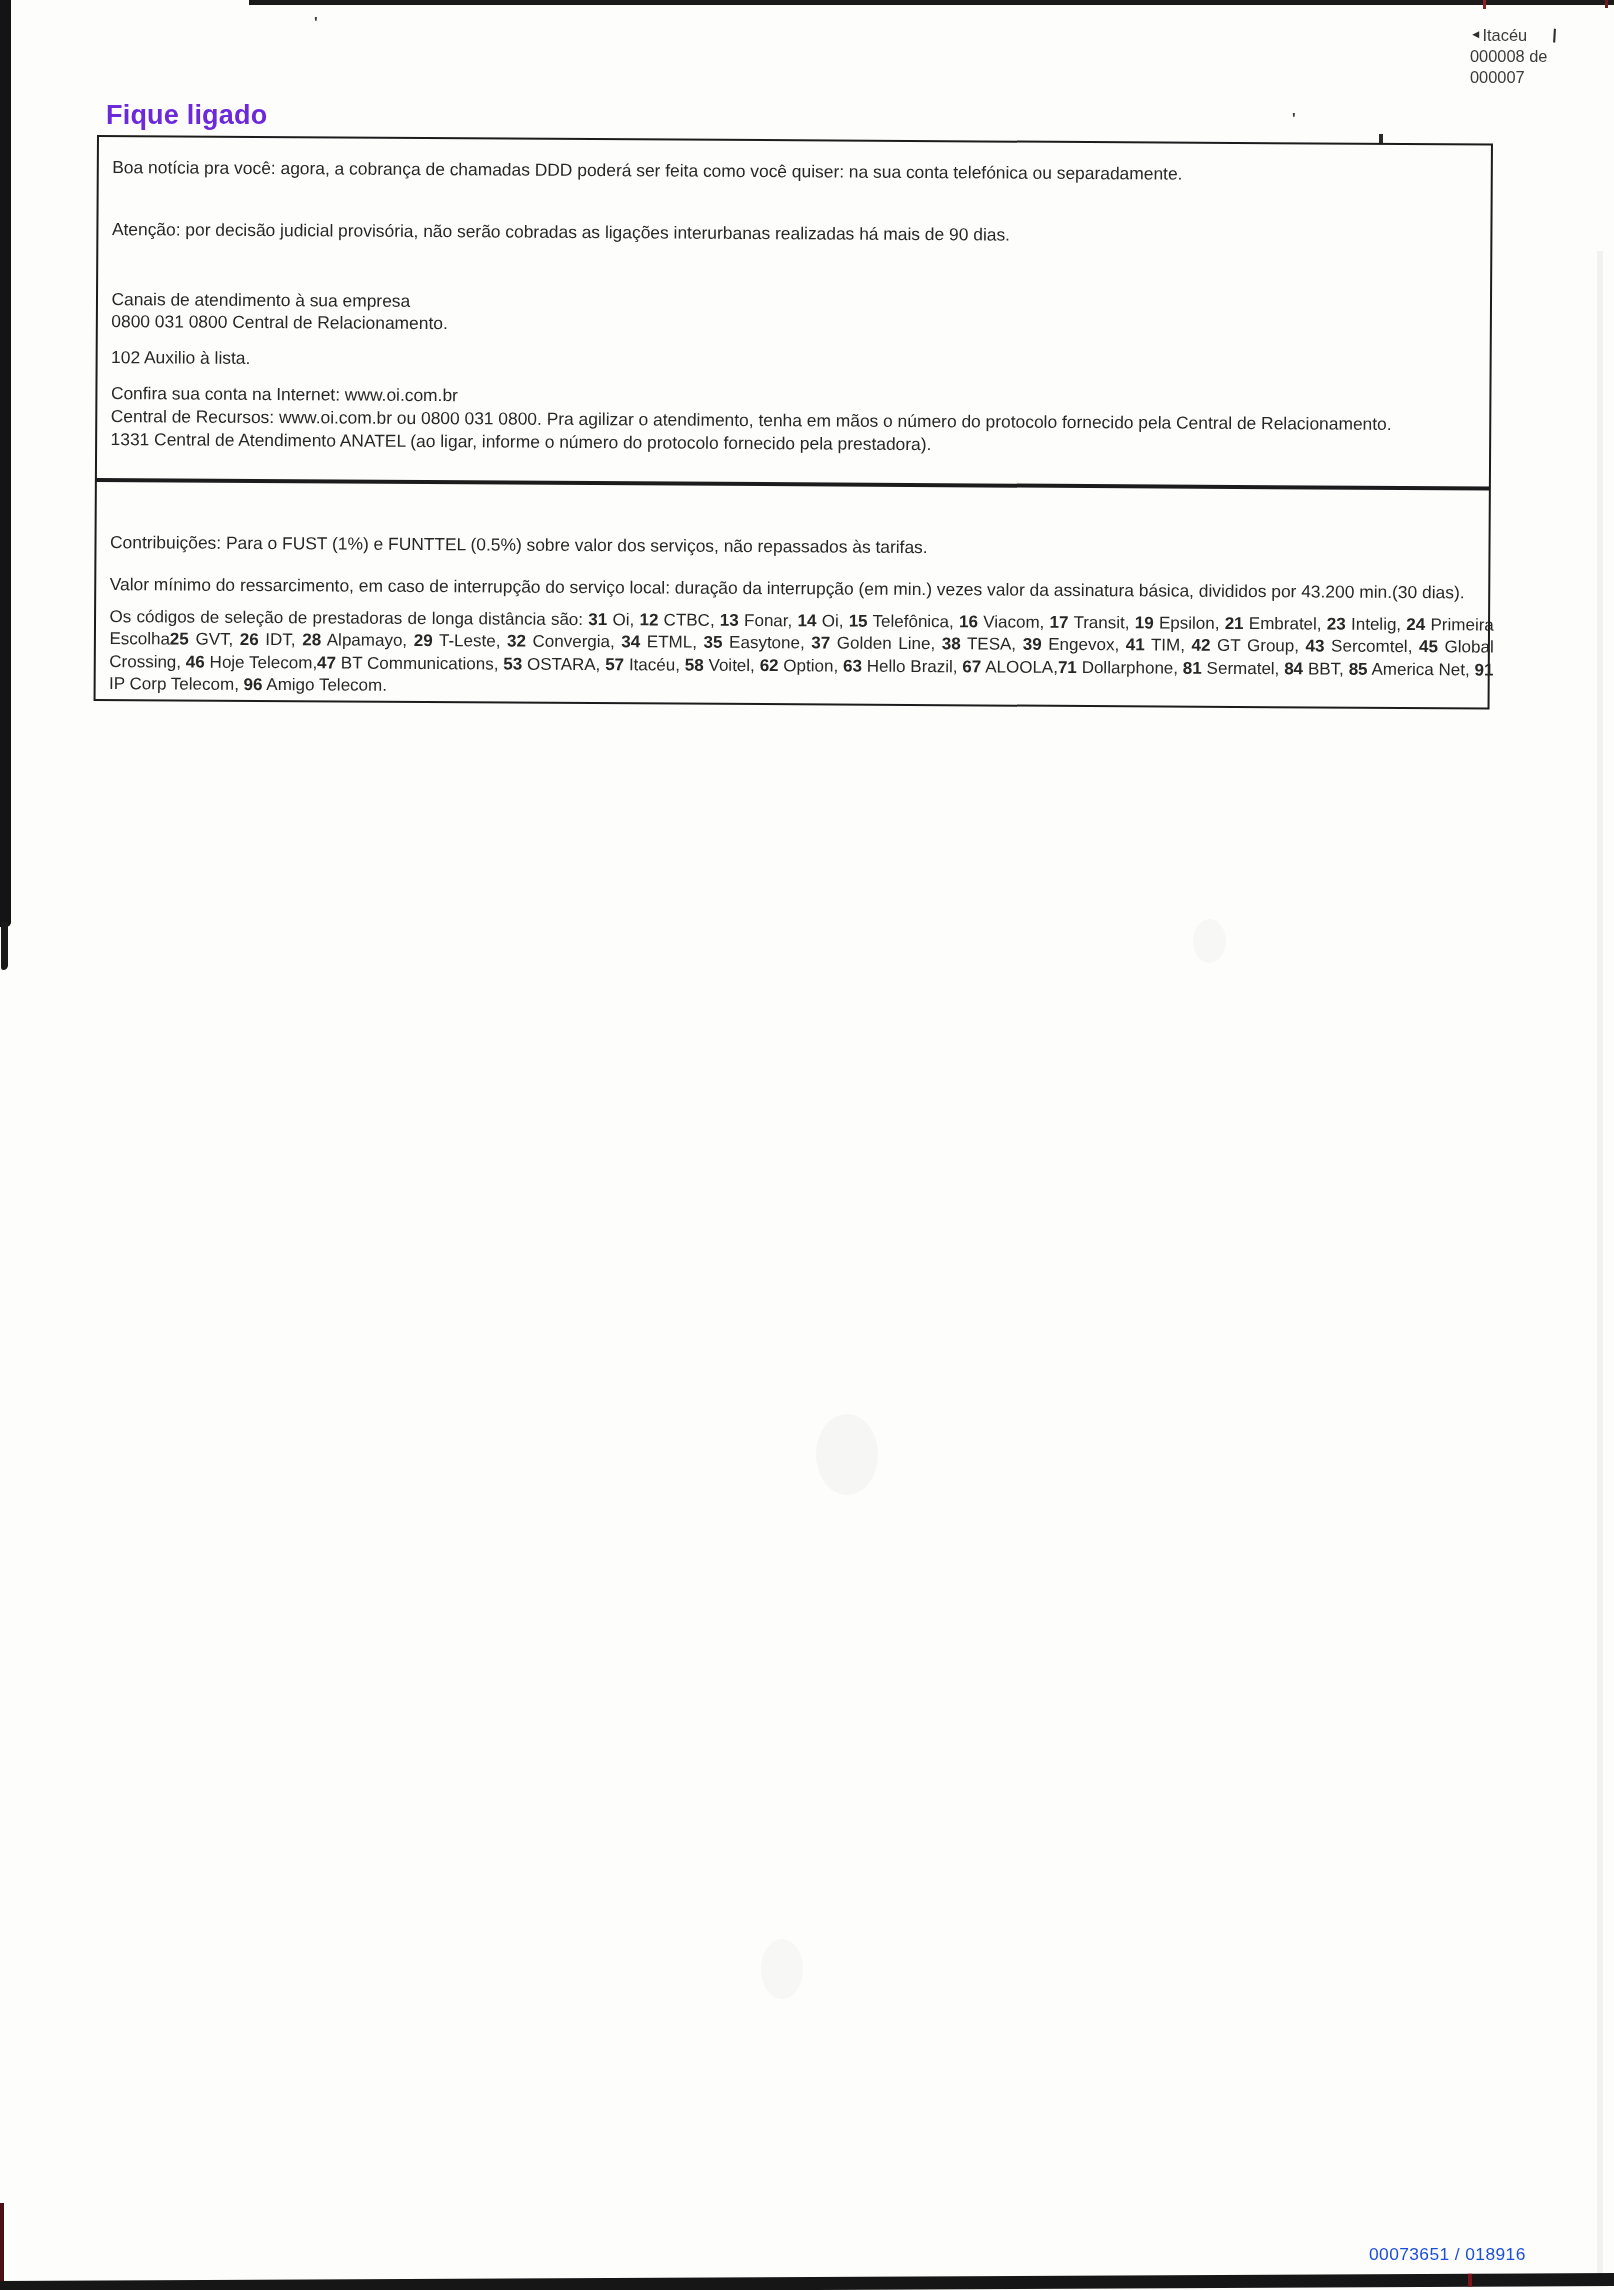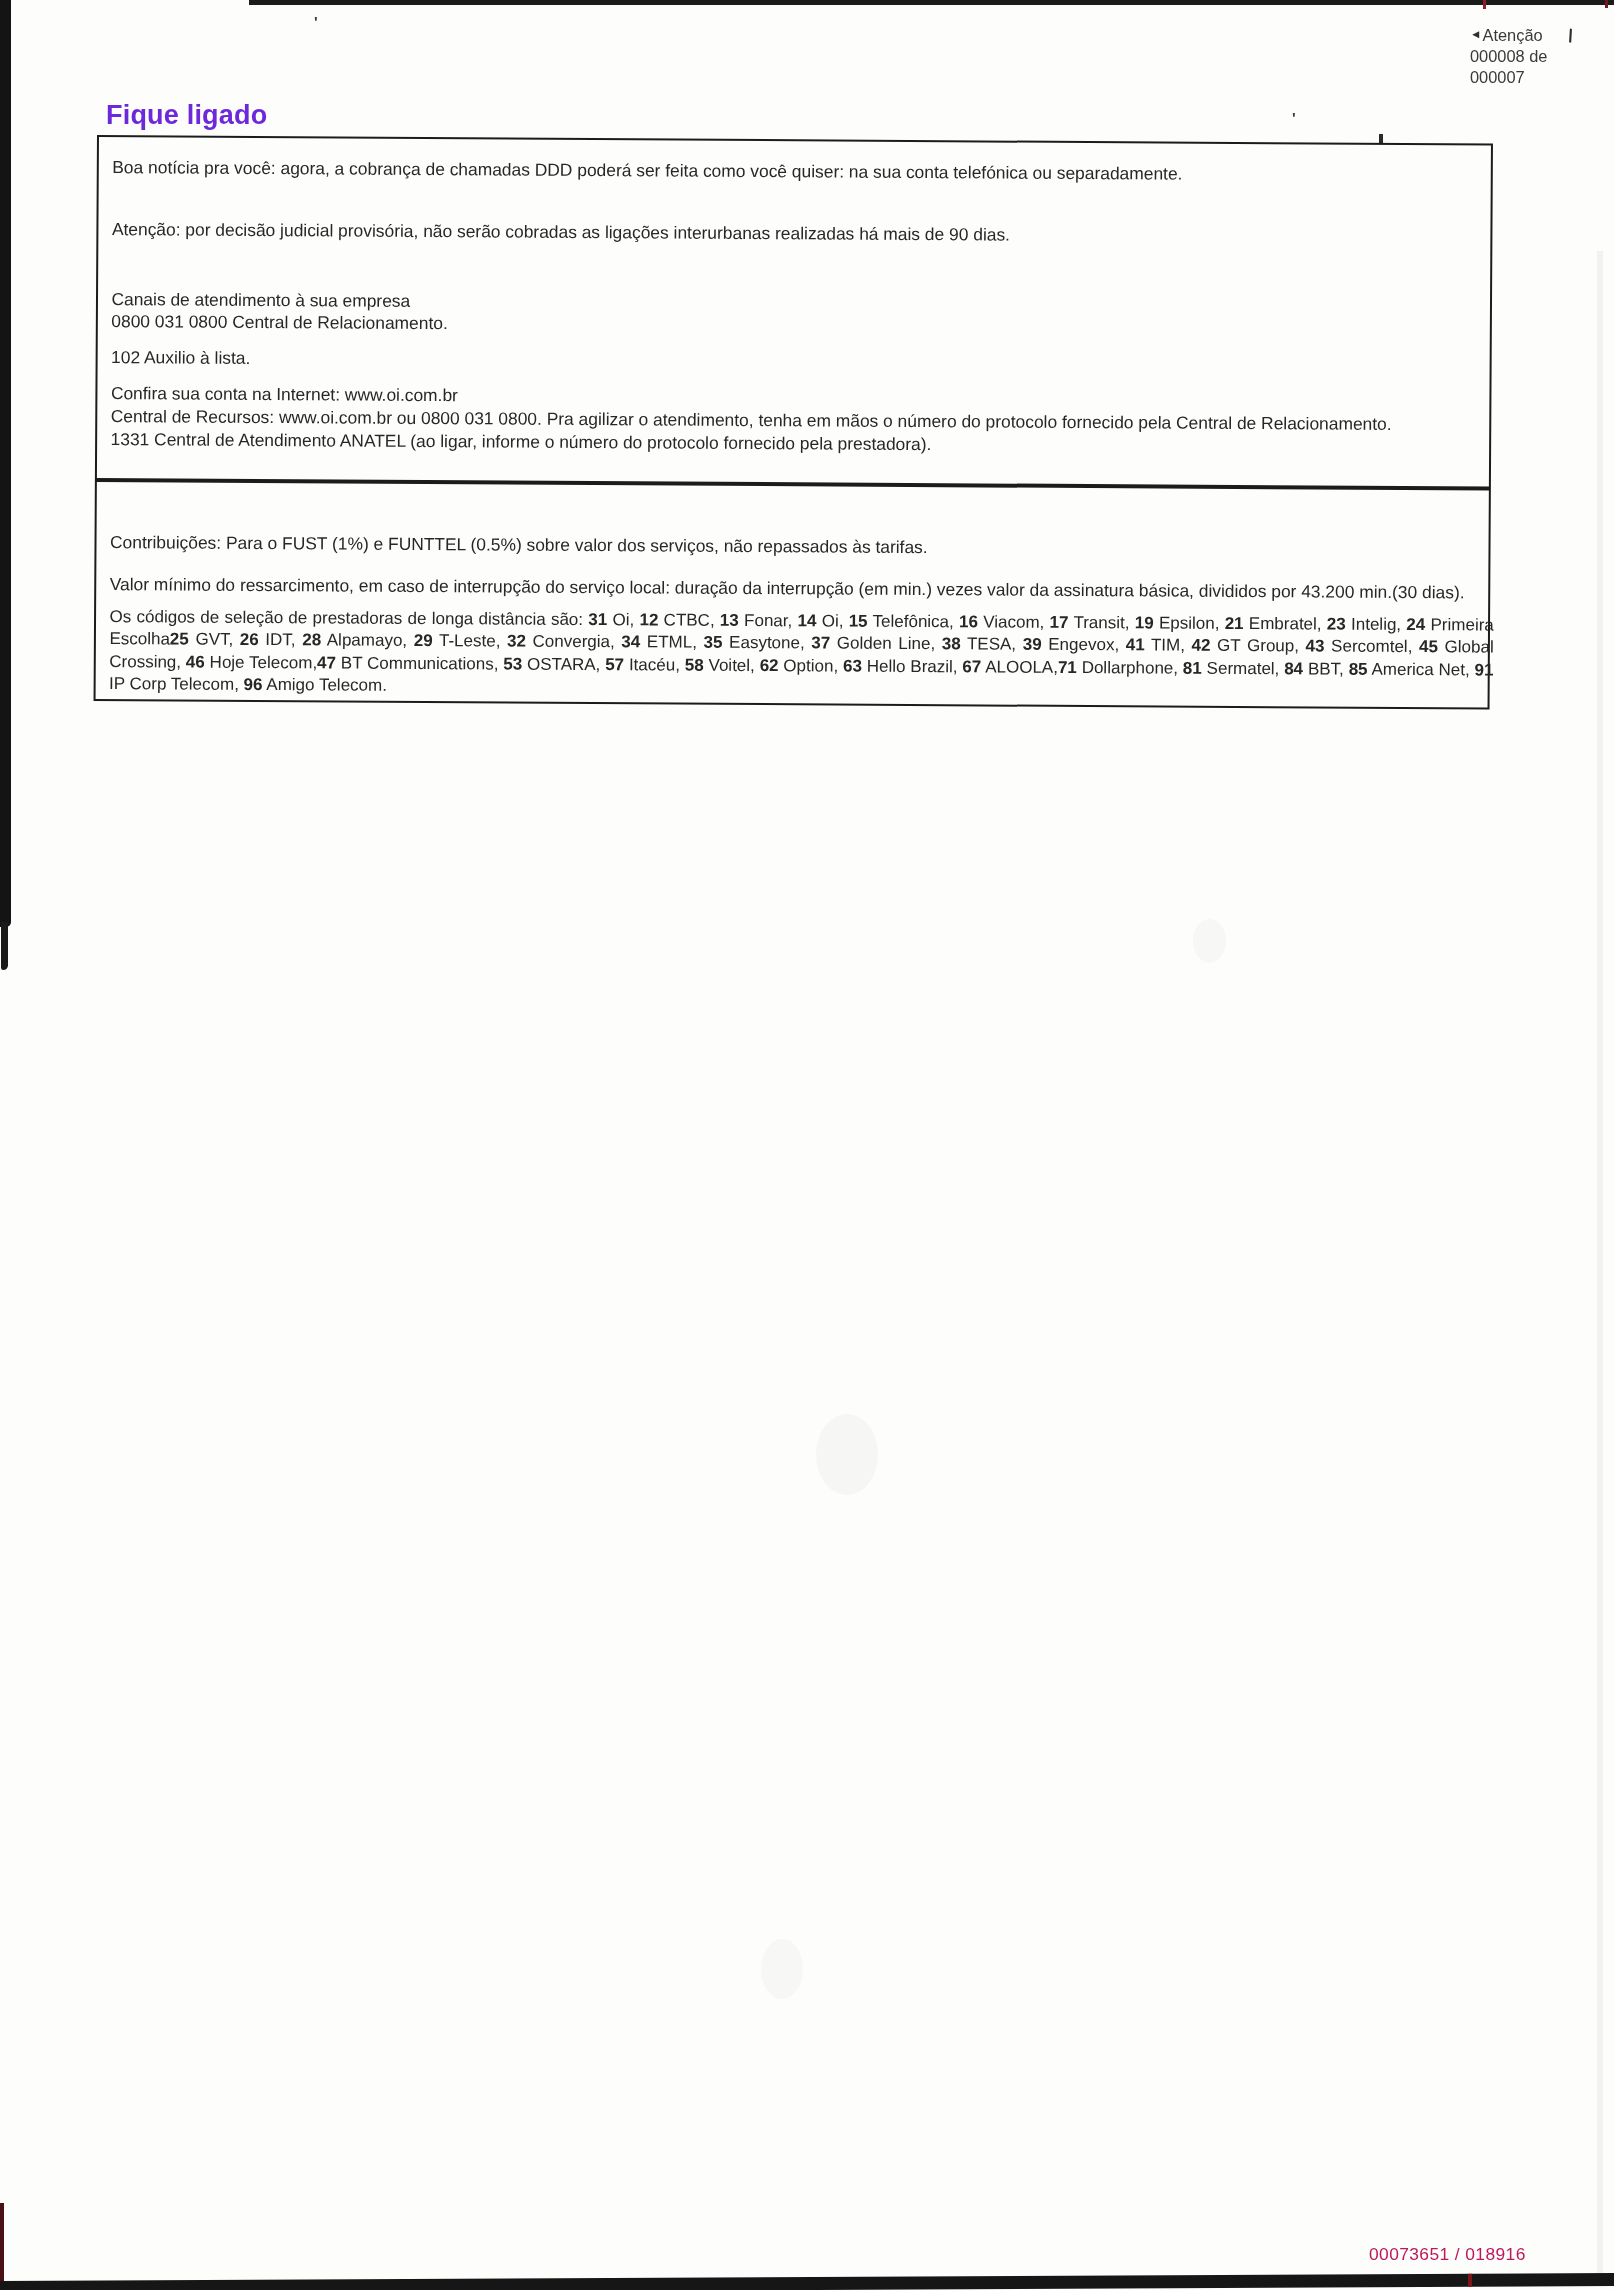--- a/index.html
+++ b/index.html
@@ -49,21 +49,21 @@
   .p-attention{top:81px;}
   .p-channels{top:151px;}
   .p-directory{top:209px;}
   .p-internet{top:245px;line-height:23px !important;}
   .section-divider{position:absolute;left:-1px;right:-1px;top:341px;height:3.9px;background:#1c1c1c;}
   .p-contrib{top:394px;}
   .p-refund{top:436px;}
   .p-codes{top:469px;font-size:17px !important;line-height:22.4px !important;text-align:justify;right:-5.8px !important;}
 
   
-  .footer-number{position:absolute;left:1369px;top:2244px;font-size:17.4px;color:#be185d;letter-spacing:0.4px;white-space:nowrap;}
+  .footer-number{position:absolute;left:1369px;top:2244px;font-size:17.4px;color:#1d4ed8;letter-spacing:0.4px;white-space:nowrap;}
 </style>
 </head>
 <body>
 
 <div class="top-edge-line"></div>
 <div class="top-edge-tick1"></div>
 <div class="top-edge-tick2"></div>
 <div class="left-strip"></div>
 <div class="left-strip-tail"></div>
 <div class="left-strip-red"></div>
@@ -71,21 +71,21 @@
 <div class="smudge smudge-a"></div>
 <div class="smudge smudge-b"></div>
 <div class="smudge smudge-c"></div>
 <span class="stray-mark mark-top">'</span>
 <span class="stray-mark mark-boxtop">'</span>
 <div class="mark-border-tick"></div>
 
 <div class="pageinfo">
   <div class="pageinfo-row1">
     <span class="cursor-arrow">◄</span>
-    <span>Atenção</span>
+    <span>Itacéu</span>
     <span class="slash-mark">\</span>
   </div>
   <div>000008 de</div>
   <div>000007</div>
 </div>
 
 <div class="doc-title">Fique ligado</div>
 
 <div class="notice-box">
   <div class="notice-inner">

